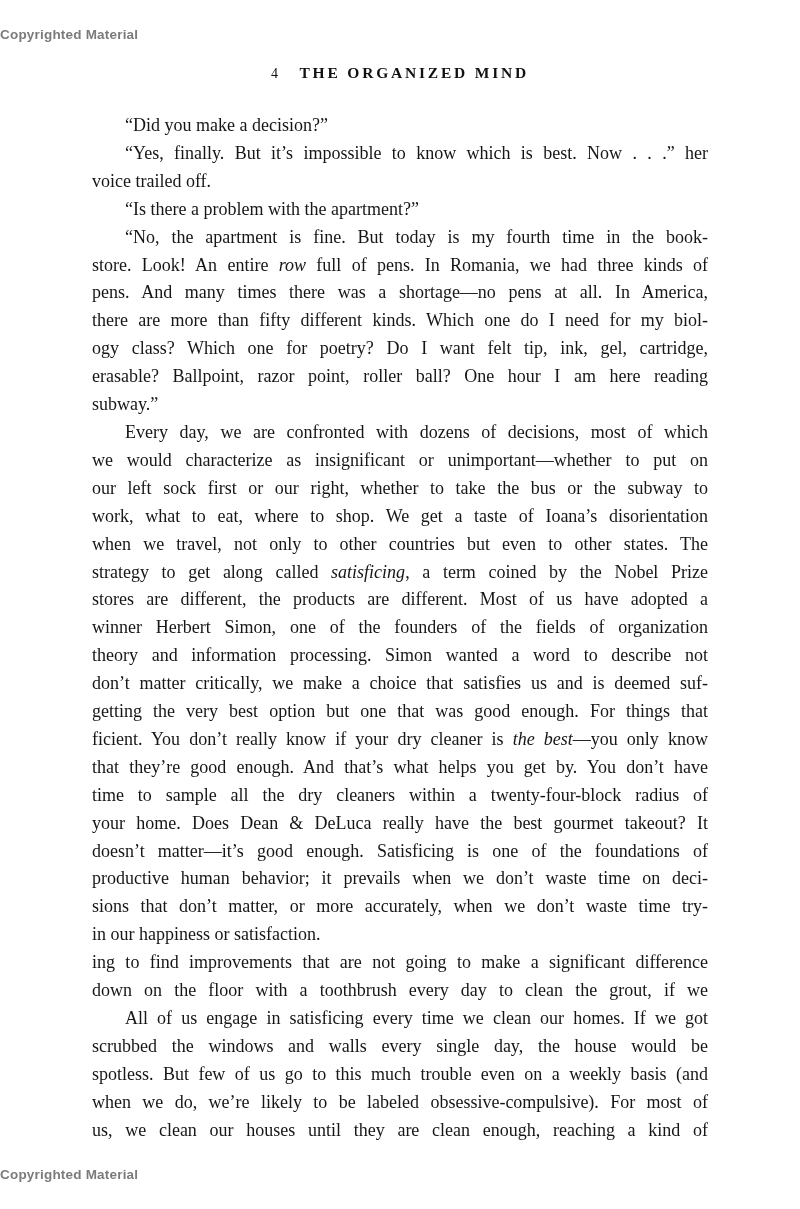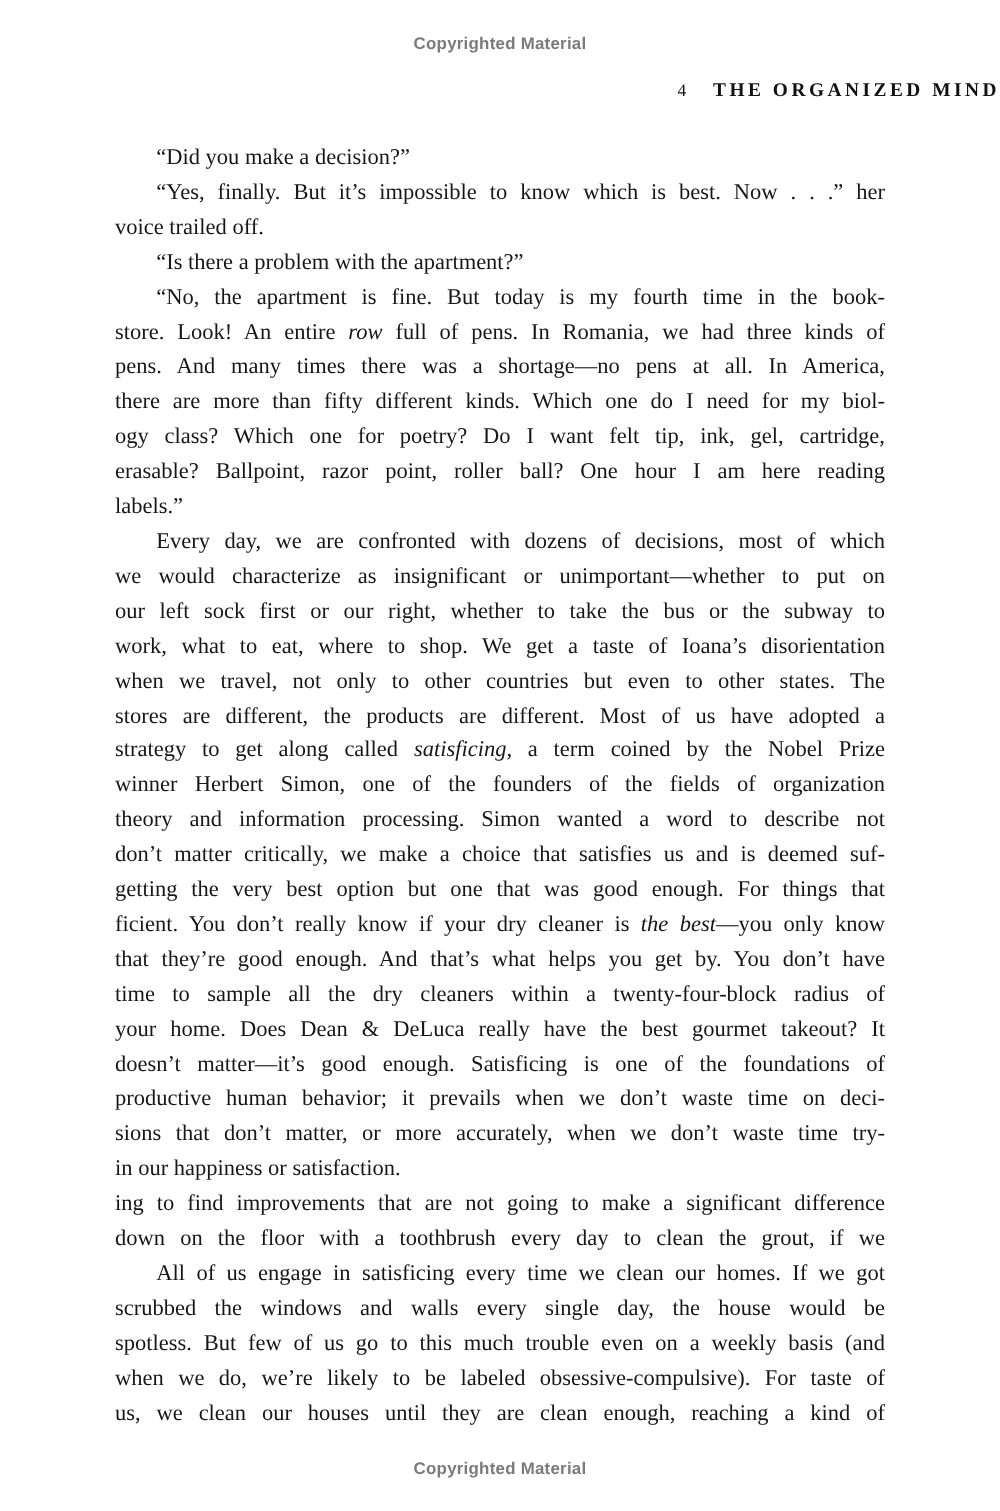--- a/index.html
+++ b/index.html
@@ -8,36 +8,35 @@
     height: 1209px;
     background: var(--bg, #ffffff);
     position: relative;
     overflow: hidden;
     font-family: "Liberation Serif", "DejaVu Serif", serif;
   }
   .copyright {
     position: absolute;
     left: 0;
     width: 100%;
-    text-align: center;
     font-family: "Liberation Sans", "DejaVu Sans", sans-serif;
     font-weight: 700;
     font-size: 13.5px;
     line-height: 14px;
     letter-spacing: 0.2px;
     color: var(--muted, #7b7b7b);
   }
   .copyright-top { top: 28px; }
   .copyright-bottom { top: 1168px; }
   .running-head {
     position: absolute;
     top: 64px;
     left: 0;
     width: 100%;
-    text-align: right;
+    text-align: center;
     color: var(--header-text, #111111);
   }
   .folio {
     font-size: 14px;
     margin-right: 21px;
     letter-spacing: 0.5px;
   }
   .head-title {
     font-size: 15.5px;
     font-weight: 700;
@@ -73,44 +72,44 @@
       <div class="line l indent"><span>“Did you make a decision?”</span></div>
       <div class="line j indent"><span>“Yes, finally. But it’s impossible to know which is best. Now . . .” her</span></div>
       <div class="line l"><span>voice trailed off.</span></div>
       <div class="line l indent"><span>“Is there a problem with the apartment?”</span></div>
       <div class="line j indent"><span>“No, the apartment is fine. But today is my fourth time in the book-</span></div>
       <div class="line j"><span>store. Look! An entire </span><i>row</i><span> full of pens. In Romania, we had three kinds of</span></div>
       <div class="line j"><span>pens. And many times there was a shortage—no pens at all. In America,</span></div>
       <div class="line j"><span>there are more than fifty different kinds. Which one do I need for my biol-</span></div>
       <div class="line j"><span>ogy class? Which one for poetry? Do I want felt tip, ink, gel, cartridge,</span></div>
       <div class="line j"><span>erasable? Ballpoint, razor point, roller ball? One hour I am here reading</span></div>
-      <div class="line l"><span>labels.”</span></div>
+      <div class="line l"><span>subway.”</span></div>
       <div class="line j indent"><span>Every day, we are confronted with dozens of decisions, most of which</span></div>
       <div class="line j"><span>we would characterize as insignificant or unimportant—whether to put on</span></div>
       <div class="line j"><span>our left sock first or our right, whether to take the bus or the subway to</span></div>
       <div class="line j"><span>work, what to eat, where to shop. We get a taste of Ioana’s disorientation</span></div>
       <div class="line j"><span>when we travel, not only to other countries but even to other states. The</span></div>
+      <div class="line j"><span>strategy to get along called </span><i>satisficing</i><span>, a term coined by the Nobel Prize</span></div>
       <div class="line j"><span>stores are different, the products are different. Most of us have adopted a</span></div>
-      <div class="line j"><span>strategy to get along called </span><i>satisficing</i><span>, a term coined by the Nobel Prize</span></div>
       <div class="line j"><span>winner Herbert Simon, one of the founders of the fields of organization</span></div>
       <div class="line j"><span>theory and information processing. Simon wanted a word to describe not</span></div>
       <div class="line j"><span>don’t matter critically, we make a choice that satisfies us and is deemed suf-</span></div>
       <div class="line j"><span>getting the very best option but one that was good enough. For things that</span></div>
       <div class="line j"><span>ficient. You don’t really know if your dry cleaner is </span><i>the best</i><span>—you only know</span></div>
       <div class="line j"><span>that they’re good enough. And that’s what helps you get by. You don’t have</span></div>
       <div class="line j"><span>time to sample all the dry cleaners within a twenty-four-block radius of</span></div>
       <div class="line j"><span>your home. Does Dean &amp; DeLuca really have the best gourmet takeout? It</span></div>
       <div class="line j"><span>doesn’t matter—it’s good enough. Satisficing is one of the foundations of</span></div>
       <div class="line j"><span>productive human behavior; it prevails when we don’t waste time on deci-</span></div>
       <div class="line j"><span>sions that don’t matter, or more accurately, when we don’t waste time try-</span></div>
       <div class="line l"><span>in our happiness or satisfaction.</span></div>
       <div class="line j"><span>ing to find improvements that are not going to make a significant difference</span></div>
       <div class="line j"><span>down on the floor with a toothbrush every day to clean the grout, if we</span></div>
       <div class="line j indent"><span>All of us engage in satisficing every time we clean our homes. If we got</span></div>
       <div class="line j"><span>scrubbed the windows and walls every single day, the house would be</span></div>
       <div class="line j"><span>spotless. But few of us go to this much trouble even on a weekly basis (and</span></div>
-      <div class="line j"><span>when we do, we’re likely to be labeled obsessive-compulsive). For taste of</span></div>
+      <div class="line j"><span>when we do, we’re likely to be labeled obsessive-compulsive). For most of</span></div>
       <div class="line j"><span>us, we clean our houses until they are clean enough, reaching a kind of</span></div>
     </div>
 
   <div class="copyright copyright-bottom">Copyrighted Material</div>
 
 </div>
 
 </body></html>

